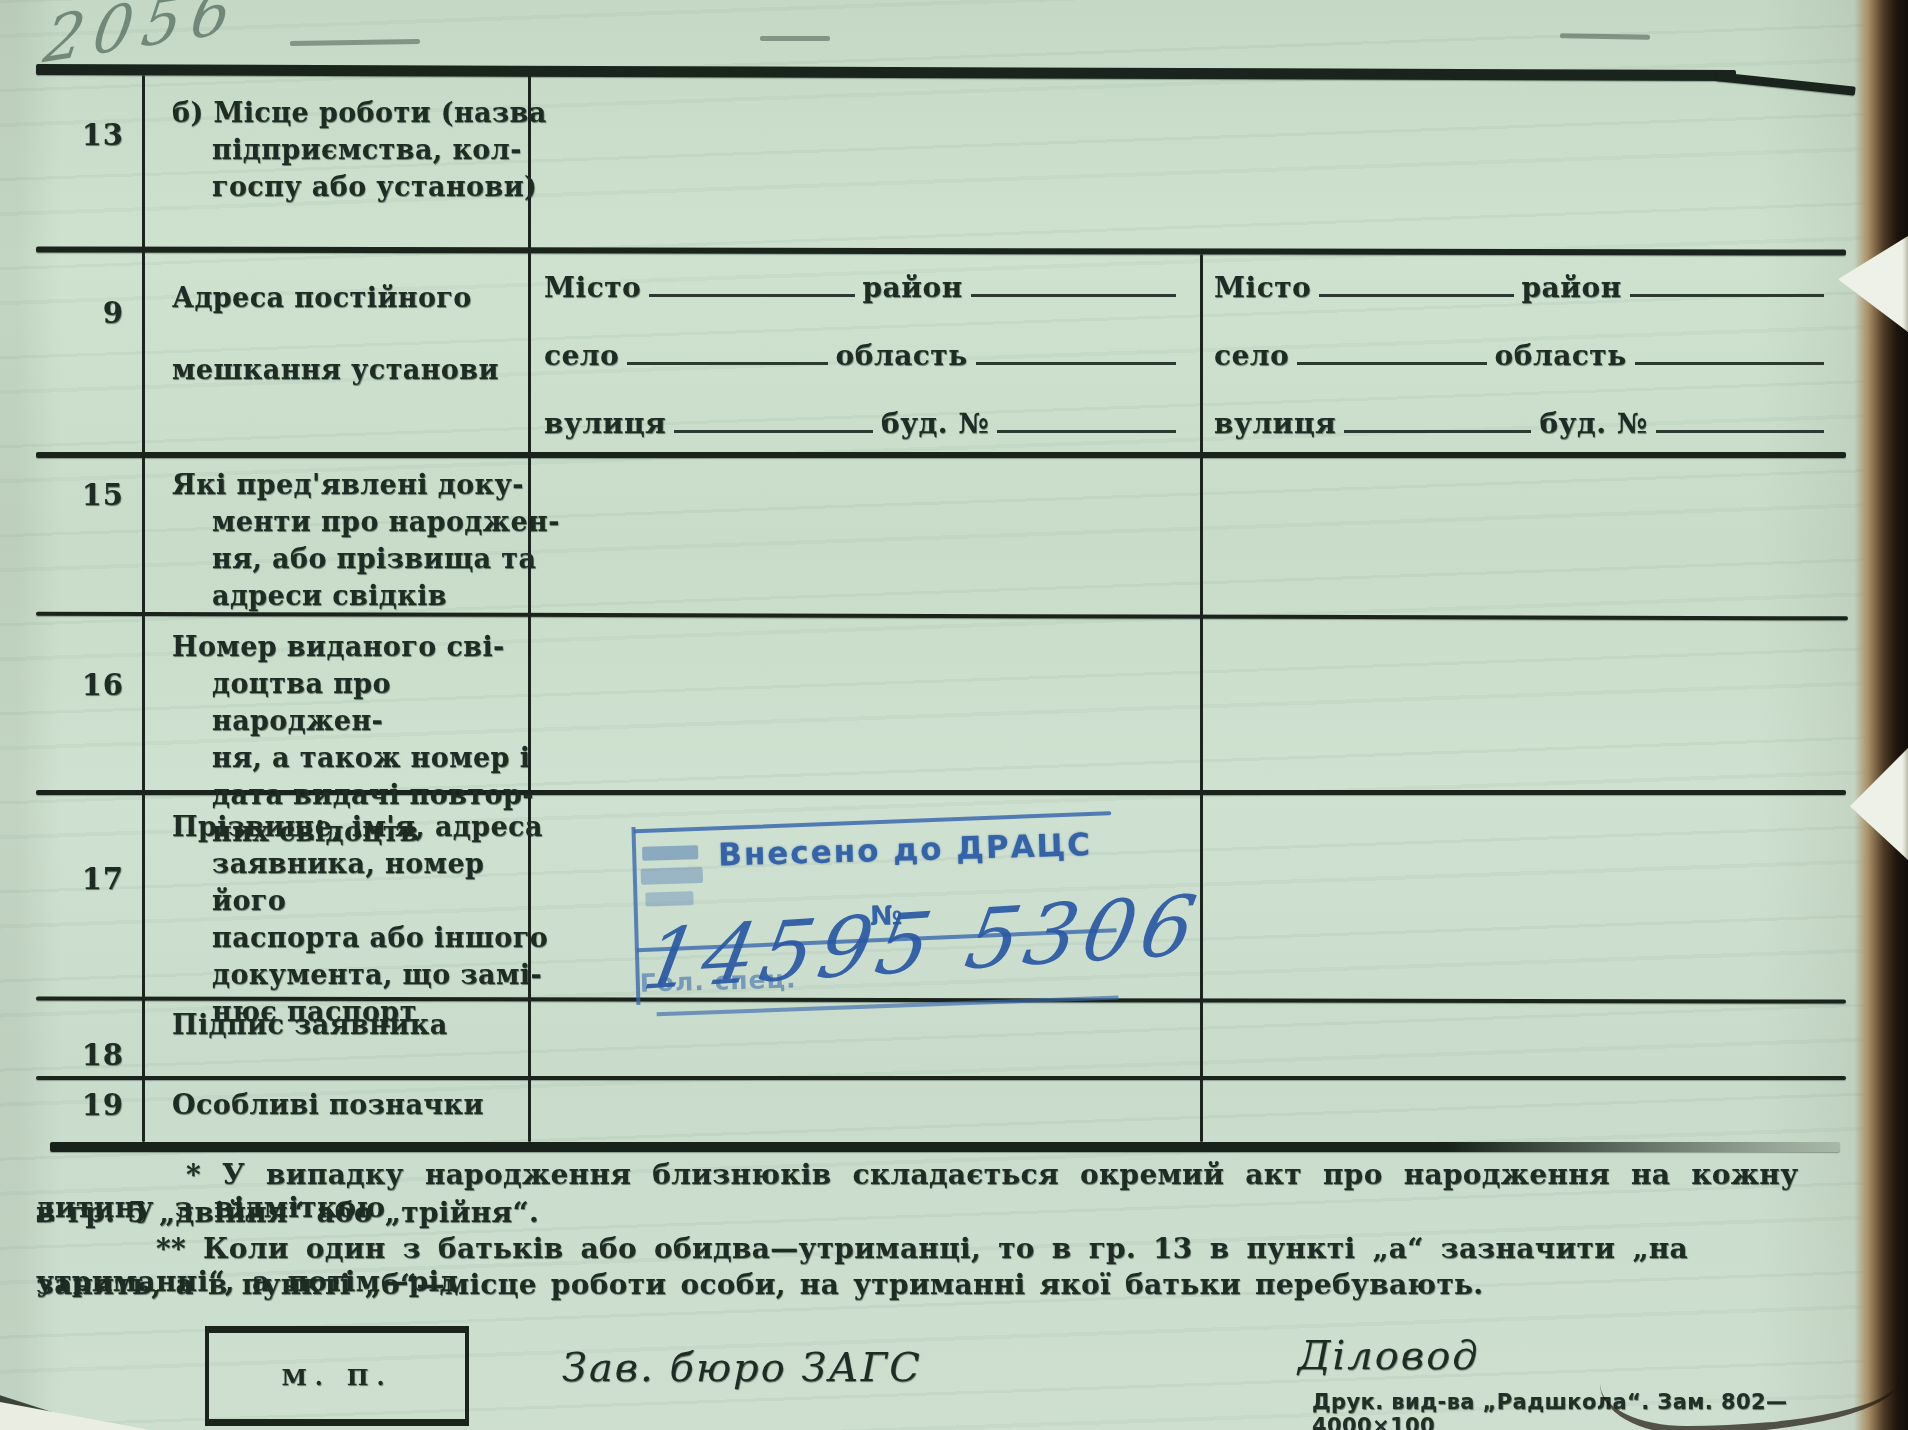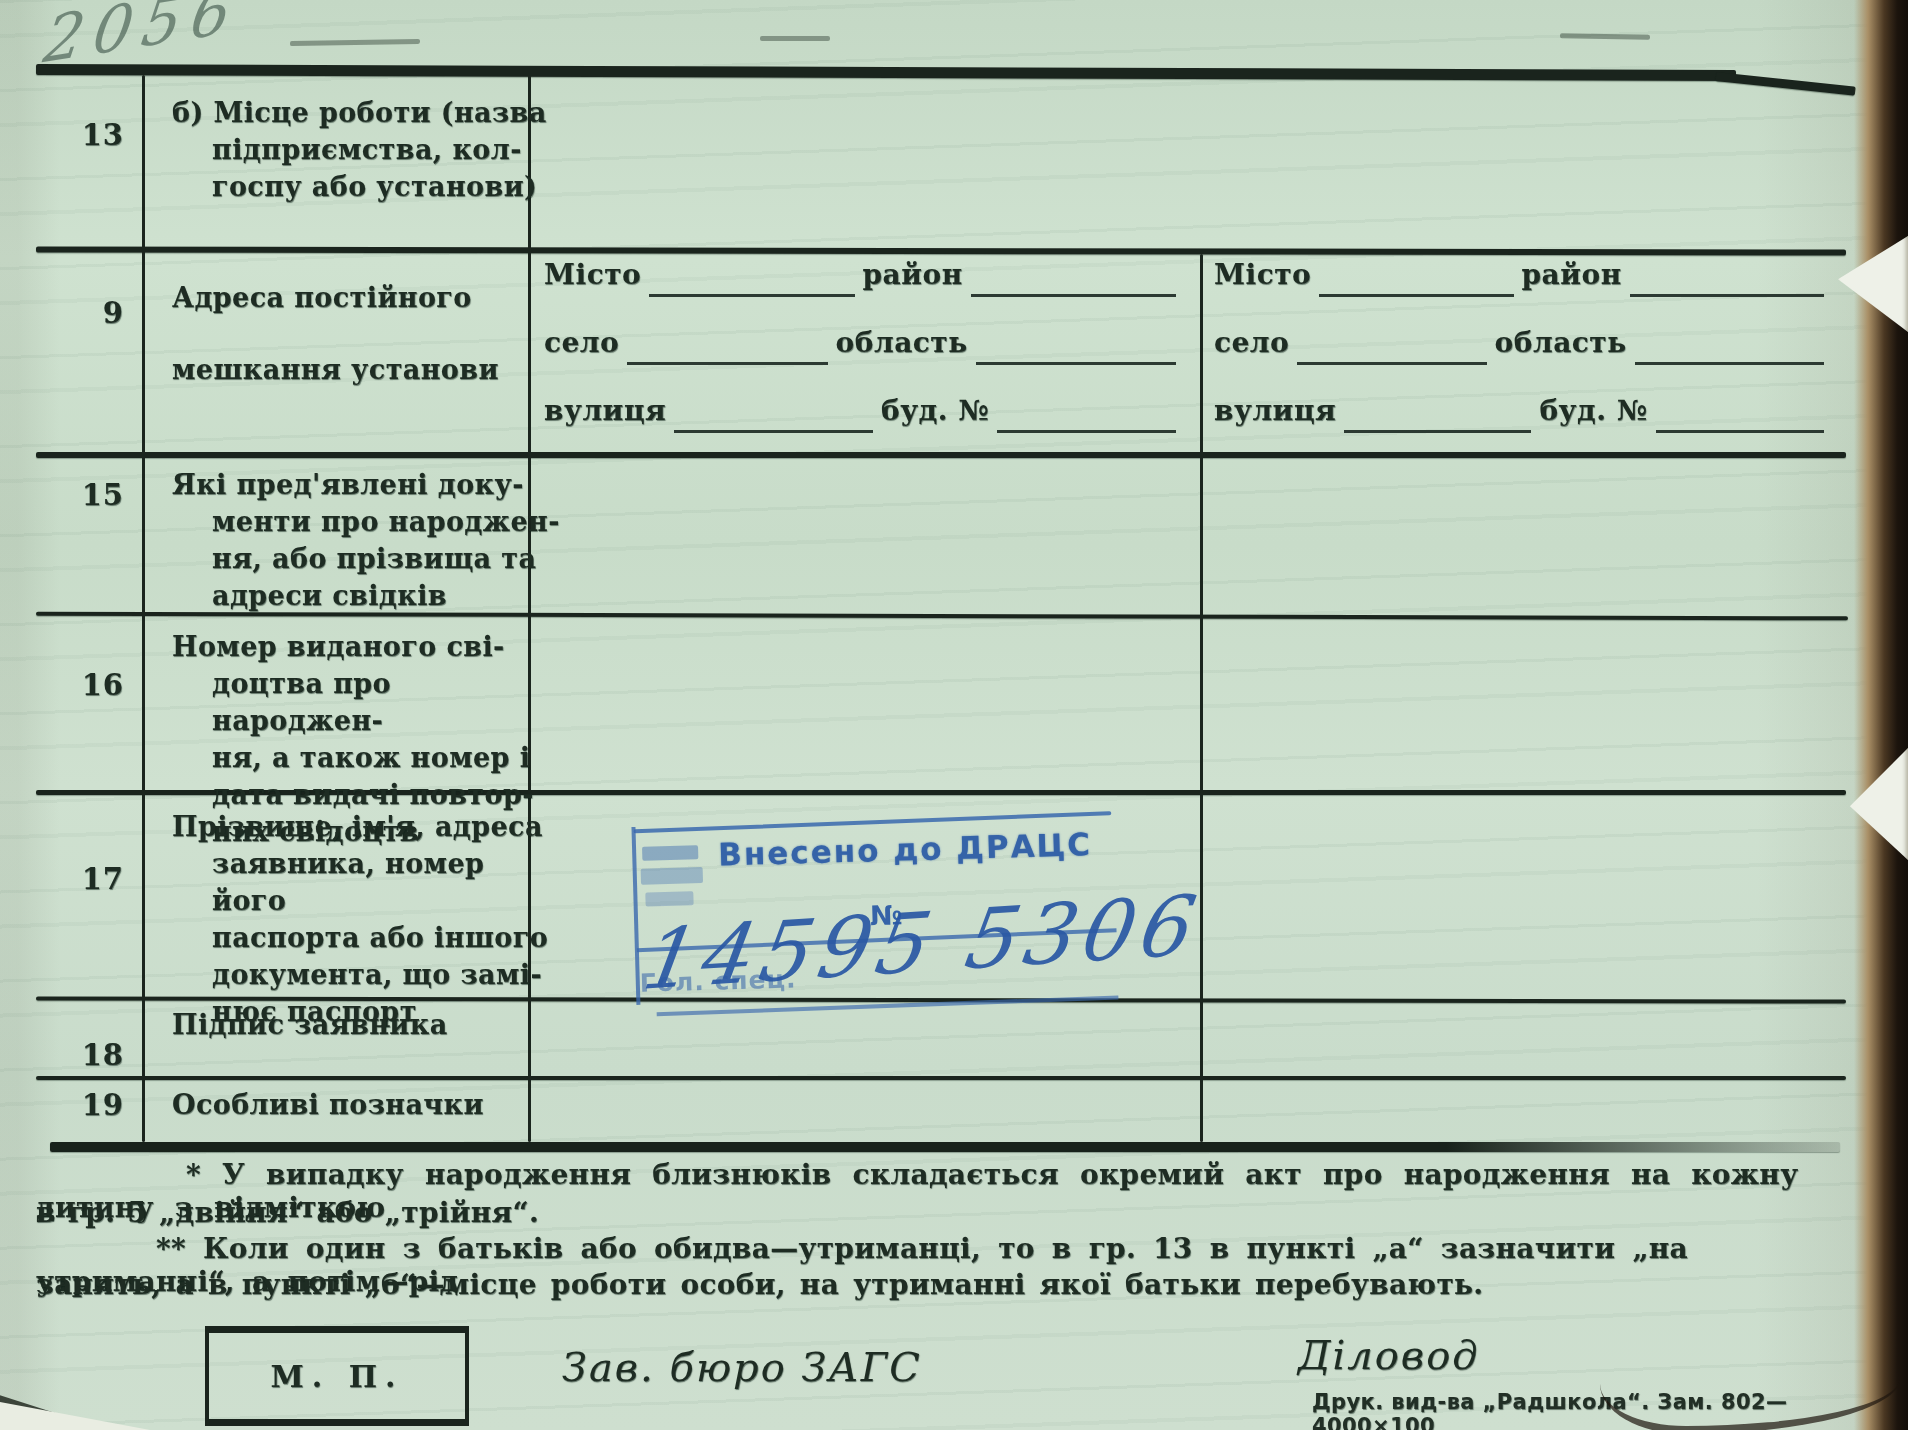--- a/index.html
+++ b/index.html
@@ -20,21 +20,21 @@
   .hline{position:absolute;background:#1a241d;border-radius:2px;box-shadow:0 1px 1px rgba(20,40,28,.35);}
   .vline{position:absolute;background:#1b251e;width:3px;border-radius:2px;}
   
   .row-num{position:absolute;left:52px;width:72px;text-align:right;font-size:29px;font-weight:bold;letter-spacing:1px;}
   .row-label{position:absolute;left:172px;width:352px;font-size:27px;font-weight:bold;line-height:37px;
     letter-spacing:.4px;white-space:pre-line;padding-left:40px;text-indent:-40px;}
   .row-label.no-indent{padding-left:0;text-indent:0;}
   .row-label.wide{line-height:72px;}
   
   .addr-cell{position:absolute;display:flex;flex-direction:column;justify-content:flex-start;}
-  .addr-line{display:flex;height:46px;margin-bottom:22px;font-size:28px;font-weight:bold;letter-spacing:.5px;}
+  .addr-line{display:flex;align-items:flex-end;height:46px;margin-bottom:22px;font-size:28px;font-weight:bold;letter-spacing:.5px;}
   .addr-line .lab{white-space:nowrap;}
   .fill{flex:1;border-bottom:3px solid #1b2821;margin:0 8px 7px 8px;opacity:.9;}
   .fill.short{flex:.9;}
   
   .stamp{position:absolute;left:628px;top:812px;width:510px;height:205px;color:#3563a8;transform:rotate(-1.6deg);}
   .stamp .s-top{position:absolute;left:8px;top:8px;width:478px;height:4px;background:#3a68ae;opacity:.85;border-radius:2px;transform:rotate(-.6deg);}
   .stamp .s-left{position:absolute;left:6px;top:8px;width:4px;height:178px;background:#3a68ae;opacity:.8;}
   .stamp .s-mid{position:absolute;left:8px;top:126px;width:480px;height:4px;background:#3a68ae;opacity:.8;transform:rotate(-.8deg);}
   .stamp .s-bot{position:absolute;left:26px;top:192px;width:462px;height:4px;background:#3a68ae;opacity:.65;transform:rotate(-.5deg);}
   .stamp .smudge{position:absolute;background:#3a68ae;opacity:.45;border-radius:2px;}
@@ -44,21 +44,21 @@
   .stamp-official{position:absolute;left:10px;top:150px;font-family:"DejaVu Sans",sans-serif;font-size:25px;font-weight:bold;opacity:.55;letter-spacing:1px;}
   .stamp-hand{position:absolute;left:16px;top:84px;font-size:82px;color:#2a58a4;font-style:italic;
     transform:rotate(-2deg) skewX(-14deg);letter-spacing:6px;opacity:.92;white-space:nowrap;}
   
   .corner-note{position:absolute;left:44px;top:-12px;font-size:62px;font-style:italic;color:rgba(45,70,58,.55);
     transform:rotate(-9deg) skewX(-18deg);letter-spacing:10px;}
   
   .fn{position:absolute;left:36px;width:1800px;font-size:28px;font-weight:bold;letter-spacing:.3px;word-spacing:11px;}
   
   .mp-box{position:absolute;left:205px;top:1326px;width:256px;height:86px;border:4px solid #1a241d;border-top-width:7px;border-bottom-width:7px;
-    display:flex;align-items:center;justify-content:center;font-size:30px;font-weight:bold;letter-spacing:8px;}
+    display:flex;align-items:center;justify-content:center;font-size:23px;font-weight:bold;letter-spacing:8px;}
   .sig{position:absolute;font-style:italic;font-size:40px;letter-spacing:2px;}
   .print-info{position:absolute;left:1312px;top:1390px;font-family:"DejaVu Sans",sans-serif;font-size:21px;font-weight:bold;letter-spacing:.4px;color:#222f26;}
   
   .edge-band{position:absolute;right:0;top:0;width:54px;height:100%;
     background:linear-gradient(90deg, rgba(169,143,102,0) 0%, #a98f66 26%, #4a3722 56%, #1c140d 80%, #120d08 100%);}
   .tear{position:absolute;background:#eef1e8;box-shadow:inset -2px 0 4px rgba(80,70,40,.4);}
   .tear-top{left:1838px;top:236px;width:70px;height:96px;clip-path:polygon(100% 0,0 45%,100% 100%);}
   .tear-mid{left:1842px;top:748px;width:66px;height:112px;clip-path:polygon(100% 0,12% 52%,100% 100%);}
   .bl-dark{position:absolute;left:-4px;top:1372px;width:112px;height:58px;background:#242c22;
     clip-path:polygon(0 100%,0 38%,100% 100%);opacity:.85;}

